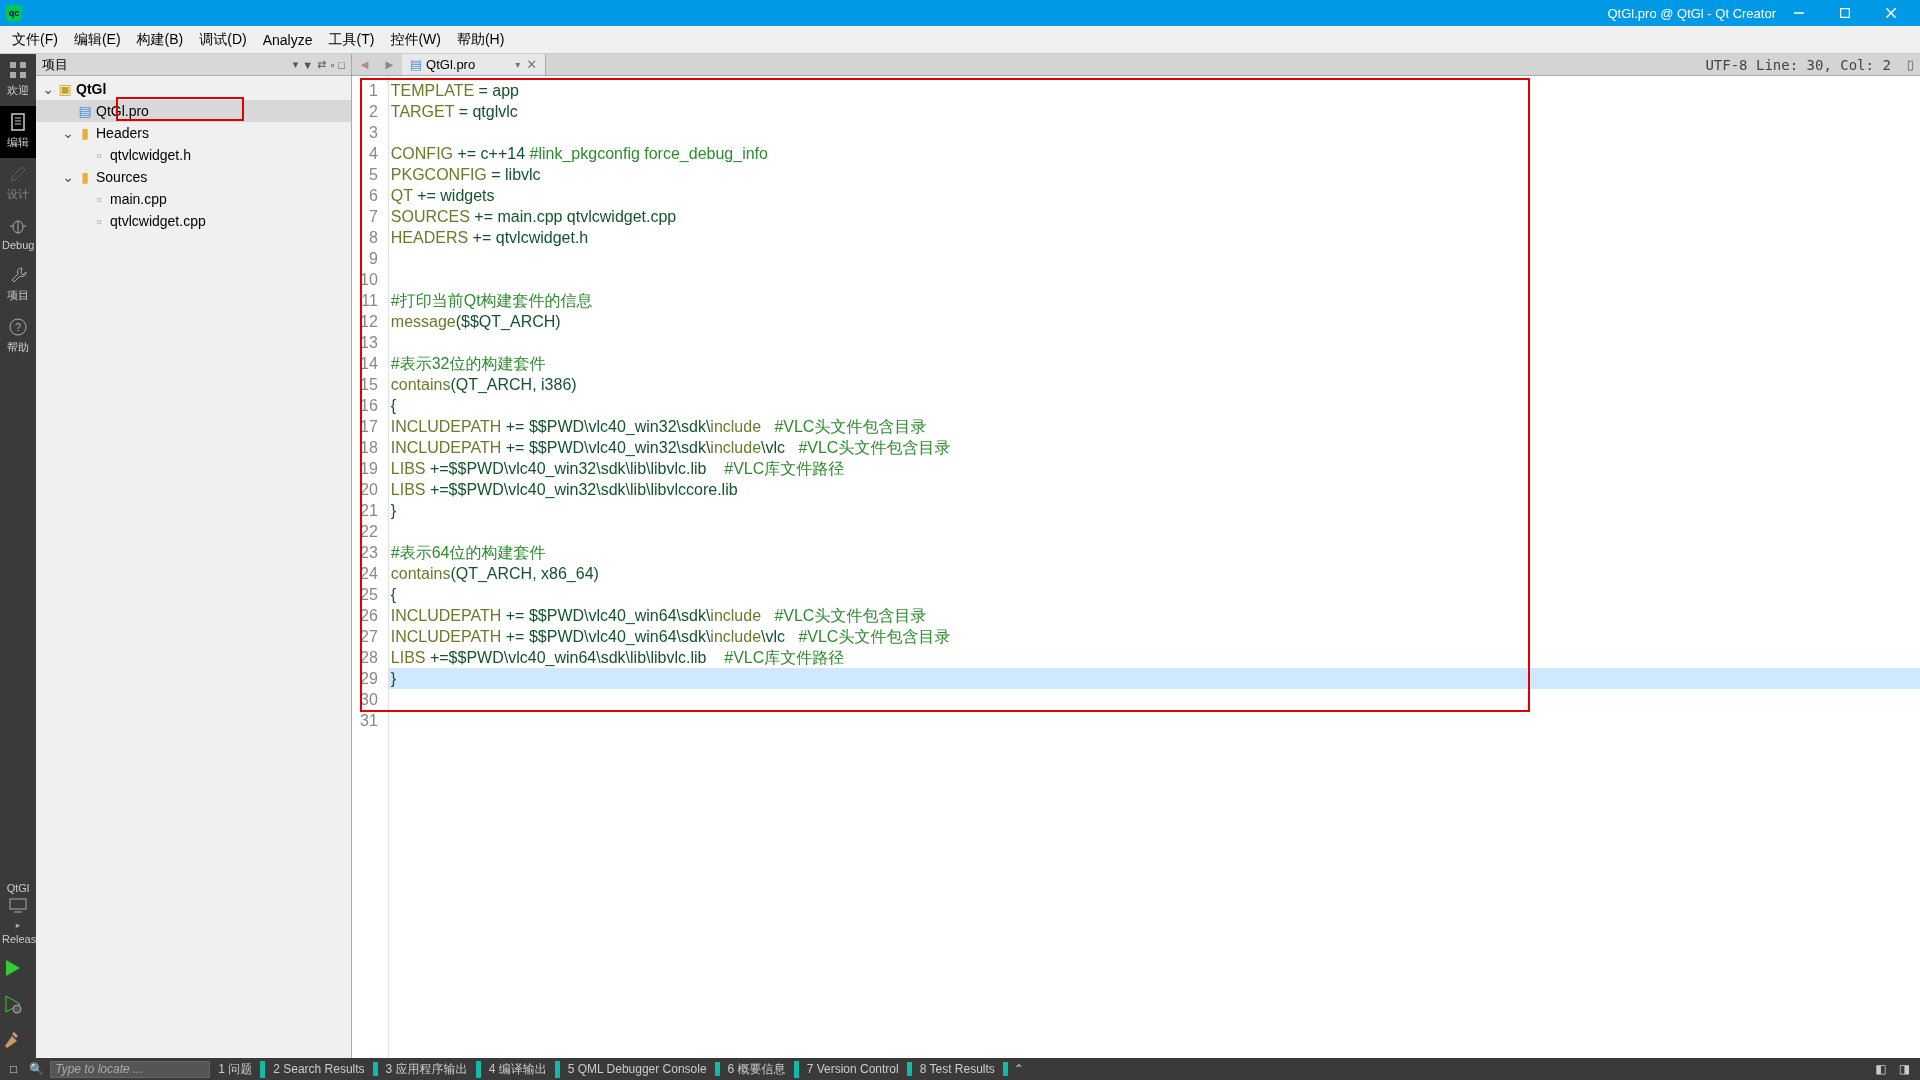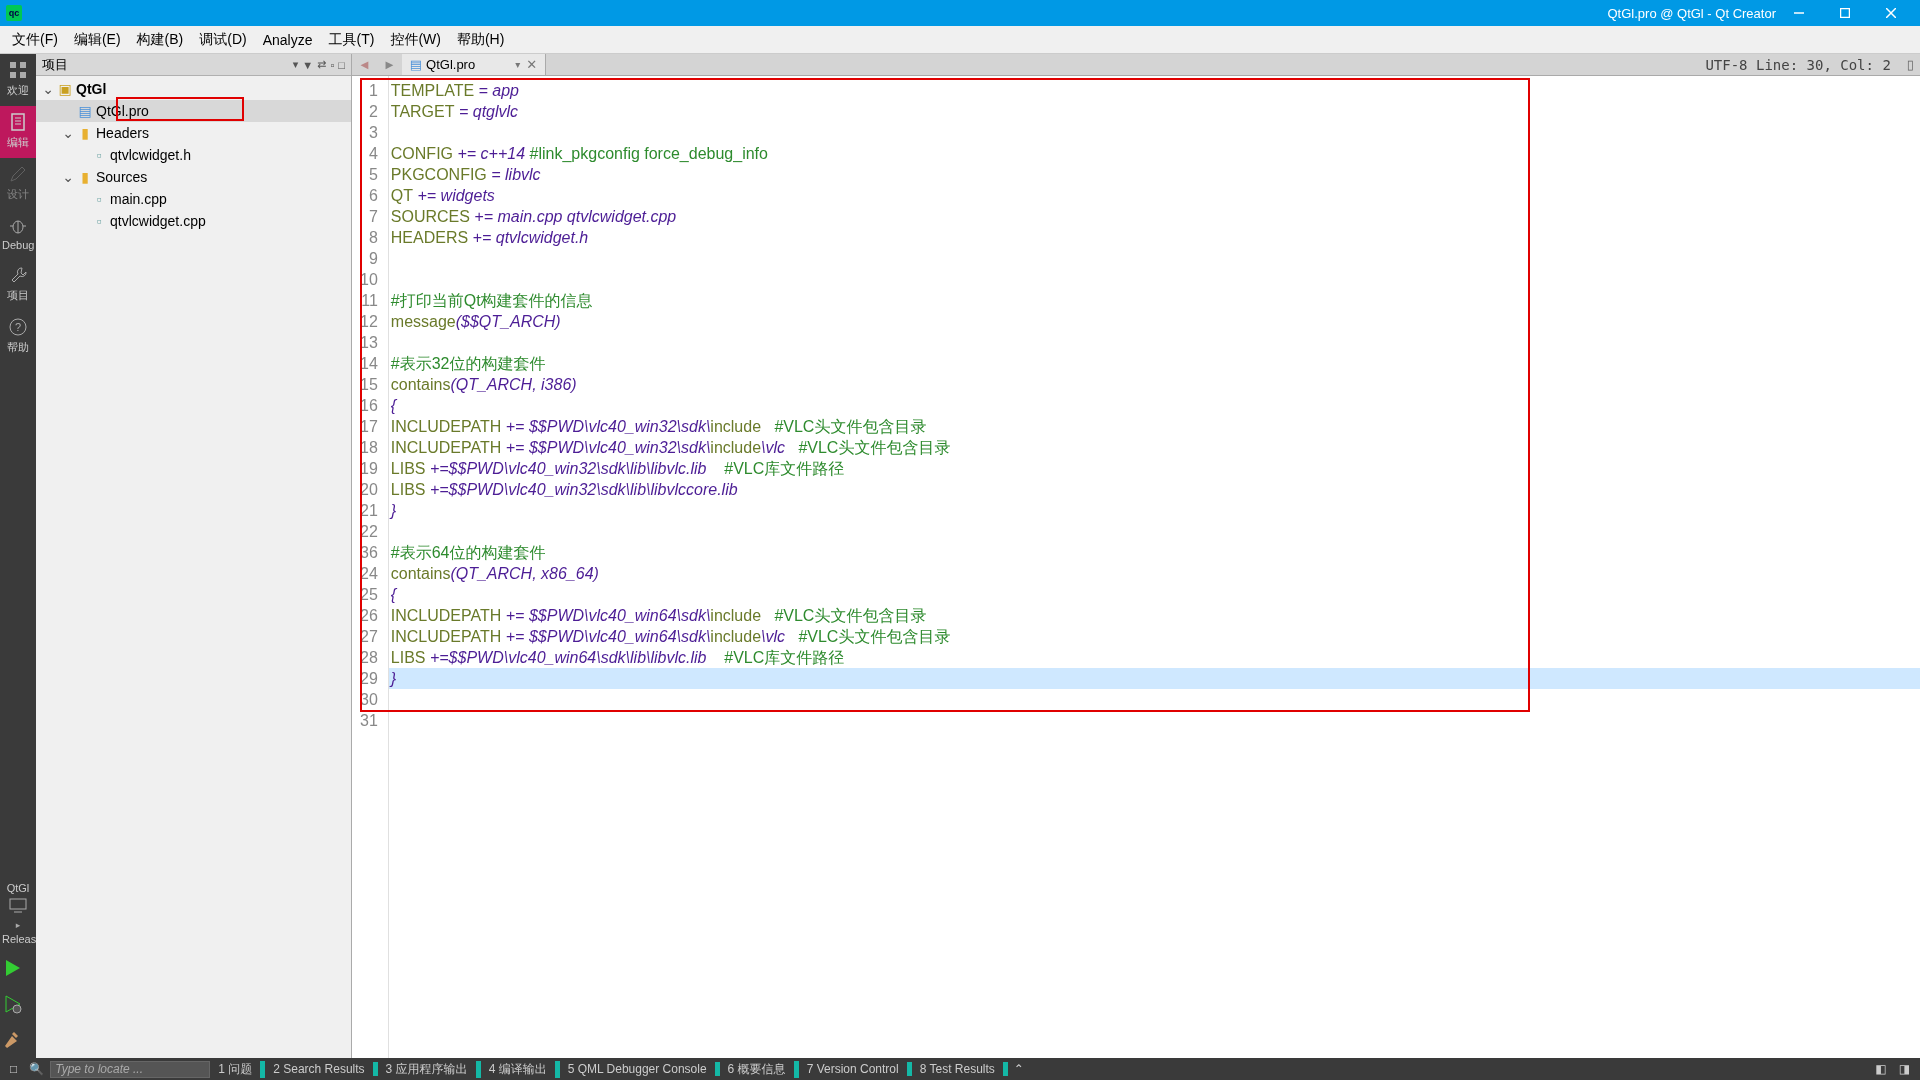--- a/index.html
+++ b/index.html
@@ -14,21 +14,21 @@
 
 .menubar { height: 28px; background: #f0f0f0; border-bottom: 1px solid #ccc; display: flex; align-items: center; padding: 0 4px; font-size: 14px; }
 .menubar .item { padding: 4px 8px; cursor: pointer; }
 
 
 .main { flex: 1; display: flex; min-height: 0; }
 
 
 .lefttool { width: 36px; background: #3a3a3a; display: flex; flex-direction: column; color: #ccc; font-size: 11px; }
 .lefttool .tbtn { width: 100%; padding: 6px 2px 8px; text-align: center; cursor: pointer; }
-.lefttool .tbtn.active { background: #be185d; }
+.lefttool .tbtn.active { background: #000000; }
 .lefttool .tbtn .ic { display: block; margin: 0 auto 3px; }
 .lefttool .spacer { flex: 1; }
 .lefttool .target { text-align: center; font-size: 11px; padding: 4px 2px; line-height: 1.3; }
 .lefttool .runbtn { width: 100%; padding: 6px 0; text-align: center; cursor: pointer; }
 
 
 .projpanel { width: 316px; background: #f0f0f0; border-right: 1px solid #aaa; display: flex; flex-direction: column; }
 .projpanel .hdr { height: 22px; background: #d8d8d8; border-bottom: 1px solid #b0b0b0; display: flex; align-items: center; padding: 0 6px; font-size: 13px; }
 .projpanel .hdr .lbl { flex: 1; }
 .projpanel .hdr .hic { margin-left: 4px; font-size: 11px; cursor: pointer; color: #555; }
@@ -57,21 +57,21 @@
 
 .editor { flex: 1; display: flex; font-family: Consolas, "Courier New", monospace; font-size: 16px; line-height: 21px; background: #fff; overflow: auto; position: relative; }
 .gutter { text-align: right; color: #888; padding: 4px 4px 4px 8px; user-select: none; background: #fff; }
 .gutter .ln { height: 21px; padding-right: 6px; }
 .code { flex: 1; padding: 4px 0; border-left: 1px solid #e0e0e0; position: relative; }
 .code .line { height: 21px; padding-left: 2px; white-space: pre; }
 .code .line.cur { background: #cfe8ff; }
 .kw { color: #6a7a2a; }
 .com { color: #2e8b2e; }
 .fn { color: #6a7a2a; }
-.txt { color: #4c1d95; font-style: italic; }
+.txt { color: #14532d; }
 
 .red-border-editor { position: absolute; border: 2px solid #e00000; pointer-events: none; z-index: 5; }
 
 
 .bottombar { height: 22px; background: #3a3a3a; color: #ccc; display: flex; align-items: center; font-size: 12px; padding: 0 4px; }
 .bottombar .bic { padding: 0 6px; cursor: pointer; }
 .bottombar .search { width: 160px; height: 17px; background: #555; color: #aaa; font-size: 12px; padding: 0 4px; border: 1px solid #666; display: flex; align-items: center; font-style: italic; }
 .bottombar .pane { padding: 0 8px; cursor: pointer; border-right: 5px solid #14b8a6; }
 .bottombar .fill { flex: 1; }
 
@@ -266,21 +266,21 @@
           <div class="ln">13</div>
           <div class="ln">14</div>
           <div class="ln">15</div>
           <div class="ln">16</div>
           <div class="ln">17</div>
           <div class="ln">18</div>
           <div class="ln">19</div>
           <div class="ln">20</div>
           <div class="ln">21</div>
           <div class="ln">22</div>
-          <div class="ln">36</div>
+          <div class="ln">23</div>
           <div class="ln">24</div>
           <div class="ln">25</div>
           <div class="ln">26</div>
           <div class="ln">27</div>
           <div class="ln">28</div>
           <div class="ln">29</div>
           <div class="ln">30</div>
           <div class="ln">31</div>
         </div>
       <div class="code" id="codearea">

